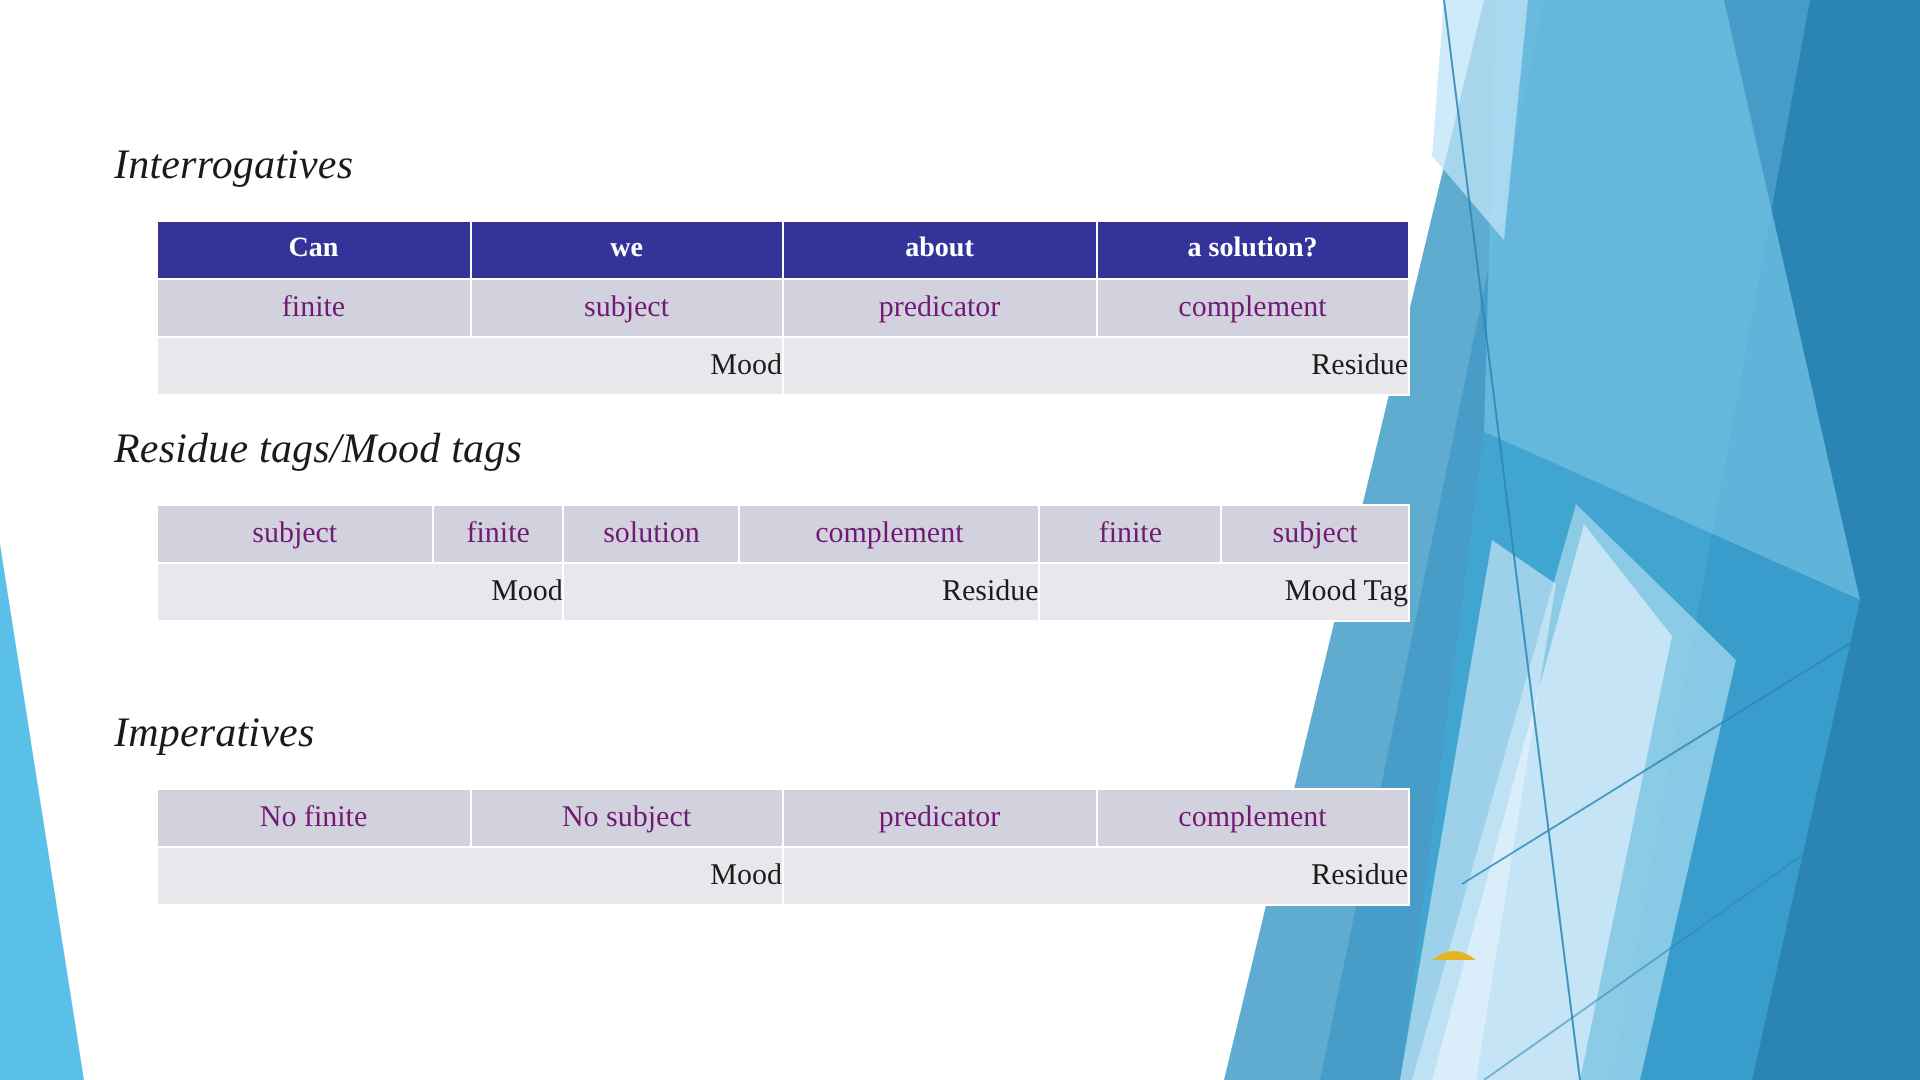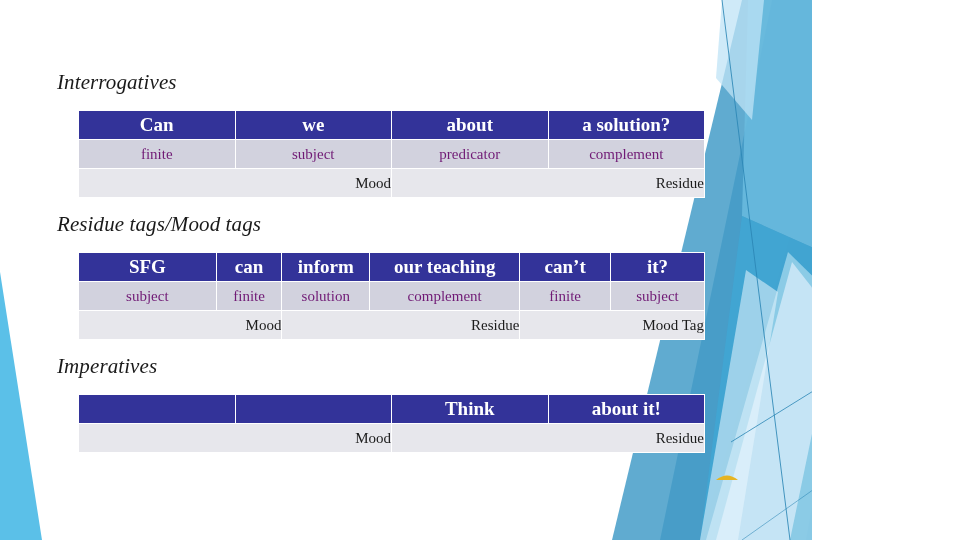--- a/index.html
+++ b/index.html
@@ -3,21 +3,21 @@
 <meta charset="utf-8">
 <title>Mood Structure Slide</title>
 <style>
   html,body{margin:0;padding:0;}
   body{
     width:960px;height:540px;overflow:hidden;
     background:#ffffff;
     font-family:"Liberation Serif","DejaVu Serif",serif;
     position:relative;
   }
-  #slide{position:absolute;inset:0;width:812px;height:540px;overflow:hidden;background:#fff;}
+  #slide{position:absolute;inset:0;width:960px;height:540px;overflow:hidden;background:#fff;}
 
   
   #bg-decor{position:absolute;inset:0;width:960px;height:540px;pointer-events:none;}
 
   
   #content{position:absolute;left:0;top:0;width:760px;height:540px;z-index:5;}
 
   .section{position:absolute;left:0;width:760px;}
   .sec-heading{
     position:absolute;left:57px;top:0;
@@ -42,21 +42,21 @@
     border:1px solid #ffffff;
     font-size:15px;
     color:#1b1b1b;
     white-space:nowrap;
     overflow:hidden;
   }
   .tbl tr.r-head td{
     background:#333399;
     color:#ffffff;
     font-weight:bold;
-    font-size:19px;
+    font-size:14px;
     border-color:#ffffff;
     border-bottom-color:#ffffff;
   }
   .tbl tr.r-func td{
     background:#d2d2de;
     color:#701a75;
     font-size:15px;
   }
   .tbl tr.r-group td{
     background:#e7e7ec;
@@ -131,28 +131,20 @@
       <table class="tbl">
         <colgroup>
           <col style="width:22.0%">
             <col style="width:10.5%">
             <col style="width:14.0%">
           <col style="width:24.0%">
             <col style="width:14.5%">
             <col style="width:15.0%">
         </colgroup>
         <tbody>
-          <tr class="r-head">
-            <td>SFG</td>
-            <td>can</td>
-            <td>inform</td>
-            <td>our teaching</td>
-            <td>can’t</td>
-            <td>it?</td>
-          </tr>
           <tr class="r-func">
             <td>subject</td>
             <td>finite</td>
             <td>solution</td>
             <td>complement</td>
             <td>finite</td>
             <td>subject</td>
           </tr>
           <tr class="r-group">
             <td colspan="2">Mood</td>
@@ -160,25 +152,25 @@
             <td colspan="2">Mood Tag</td>
           </tr>
         </tbody>
       </table>
     </div>
 
     <div class="section" id="sec-imperatives">
       <div class="sec-heading">Imperatives</div>
       <table class="tbl">
         <tbody>
-          <tr class="r-head">
-            <td class="blank"></td>
-            <td class="blank"></td>
-            <td>Think</td>
-            <td>about it!</td>
+          <tr class="r-func">
+            <td>No finite</td>
+            <td>No subject</td>
+            <td>predicator</td>
+            <td>complement</td>
           </tr>
           <tr class="r-group">
             <td colspan="2">Mood</td>
             <td colspan="2">Residue</td>
           </tr>
         </tbody>
       </table>
     </div>
 
   </div>

